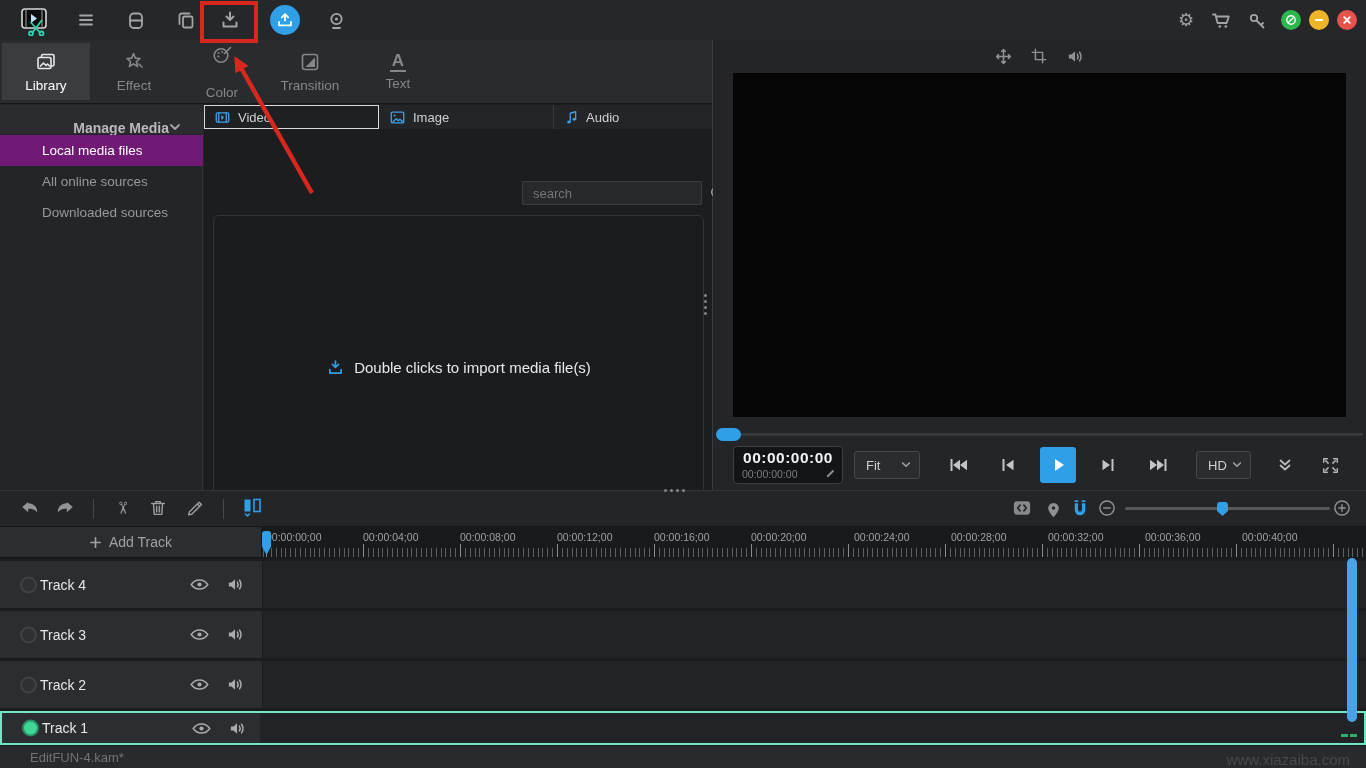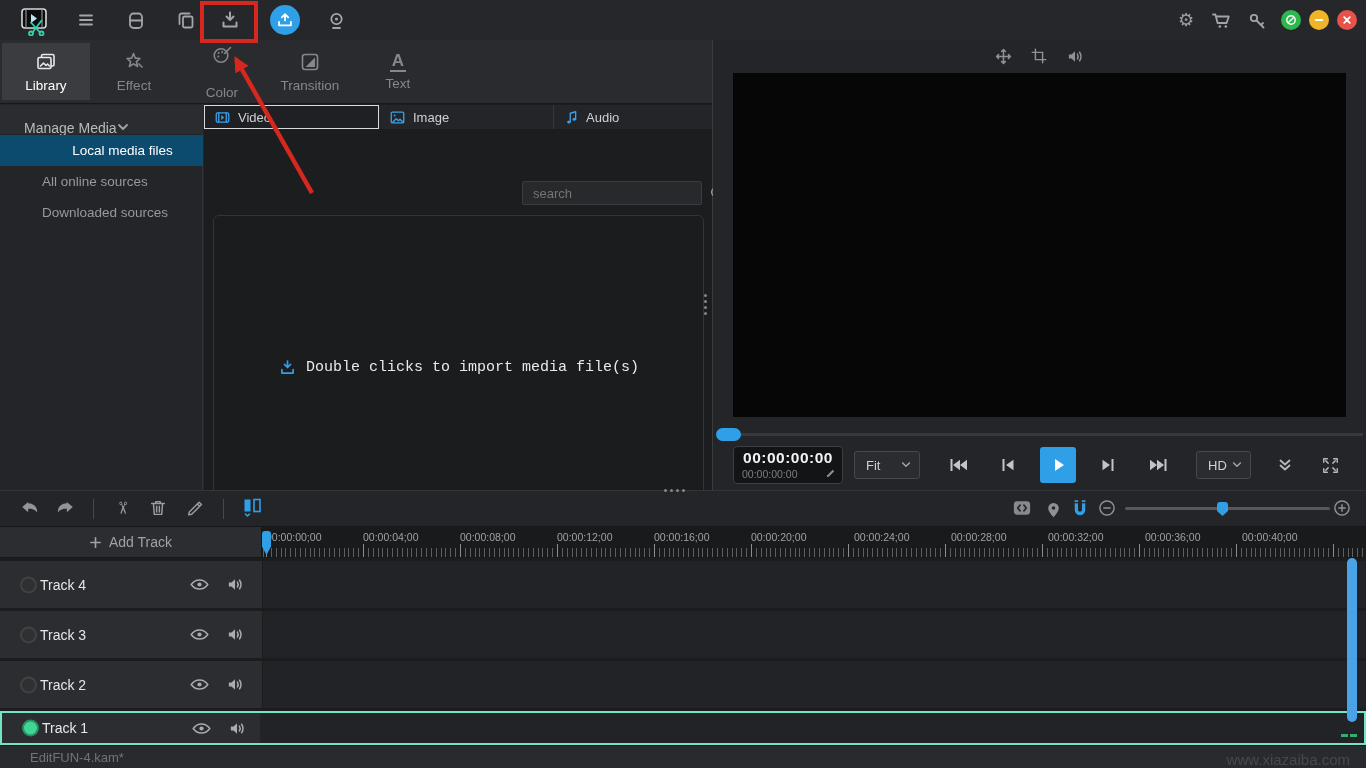--- a/index.html
+++ b/index.html
@@ -14,21 +14,21 @@
   #titlebar{left:0;top:0;width:1366px;height:40px;background:#26272a;}
   .tbtn{width:30px;height:30px;}
   .wbtn{width:20px;height:20px;border-radius:50%;}
   
   #leftpanel{left:0;top:40px;width:713px;height:450px;background:#232528;border-right:1px solid #3a3c3f;box-sizing:border-box;}
   #tabbar{left:0;top:0;width:712px;height:63px;background:#2a2b2e;border-bottom:1px solid #17181a;}
   .tab{width:88px;height:57px;top:3px;display:flex;flex-direction:column;align-items:center;justify-content:center;gap:4px;color:#85878a;font-size:13.5px;}
   .tab.active{background:#3a3c3f;color:#fff;}
   #sidebar{left:0;top:64px;width:203px;height:386px;background:#232528;border-right:1px solid #313336;box-sizing:border-box;}
   .sideitem{width:203px;height:31px;display:flex;align-items:center;font-size:13.5px;color:#97999c;padding-left:42px;box-sizing:border-box;}
-  .sideitem.active{background:#0c4a6e;color:#fff;justify-content:center;}
+  .sideitem.active{background:#701a75;color:#fff;}
   #content{left:204px;top:64px;width:508px;height:386px;background:#1c1d1f;}
   .mtab{height:24px;display:flex;align-items:center;gap:7px;font-size:13px;color:#cfd0d2;padding-left:10px;box-sizing:border-box;border-right:1px solid #36383b;background:#242528;}
   .mtab.active{background:#1f2023;outline:1px solid #d9dadc;outline-offset:-1px;}
   
   #preview{left:713px;top:40px;width:653px;height:450px;background:#232528;}
   .sel{height:28px;background:#2a2c2f;border:1px solid #46484b;border-radius:3px;display:flex;align-items:center;justify-content:space-between;padding:0 8px 0 11px;font-size:13px;color:#cfd0d2;box-sizing:border-box;}
   
   #tltoolbar{left:0;top:490px;width:1366px;height:37px;background:#232528;border-top:1px solid #323437;border-bottom:1px solid #17181a;box-sizing:border-box;}
   .vsep{width:1px;height:20px;background:#46484b;}
   
@@ -171,21 +171,21 @@
           </svg>
         <span>Transition</span>
       </div>
       <div class="abs tab" style="left:354px;">
         <span class="a-icon">A</span>
         <span>Text</span>
       </div>
     </div>
 
     <div id="sidebar" class="abs">
-      <div class="abs" style="left:0;top:1px;width:203px;height:29px;display:flex;align-items:center;justify-content:flex-start;padding:16px 22px 0 24px;box-sizing:border-box;background:#2a2c2f;color:#b9babc;font-size:14px;">
+      <div class="abs" style="left:0;top:1px;width:203px;height:29px;display:flex;align-items:center;justify-content:flex-end;padding:16px 22px 0 24px;box-sizing:border-box;background:#2a2c2f;color:#b9babc;font-size:14px;font-weight:bold;">
         <span>Manage Media</span>
         <svg width="12" height="9" viewBox="0 0 12 9" class="st">
             <path d="M2 2l4 4 4-4"></path>
           </svg>
       </div>
       <div class="sideitem active abs" style="top:31px;">
           <span>Local media files</span>
         </div>
       <div class="sideitem abs" style="top:62px;">
           <span>All online sources</span>
@@ -225,21 +225,21 @@
       <div class="abs" style="left:318px;top:77px;width:180px;height:24px;background:#27292c;border:1px solid #3a3c3f;border-radius:2px;display:flex;align-items:center;box-sizing:border-box;">
         <input style="flex: 1 1 0%; background: transparent; border: none; outline: none; color: rgb(207, 208, 210); font-size: 13px; padding: 0px 0px 0px 10px; font-family: &quot;Liberation Sans&quot;, sans-serif;" placeholder="search">
         <span class="flexc" style="width:24px;height:22px;">
           <svg width="16" height="16" viewBox="0 0 18 18" style="stroke:#9a9c9f;fill:none;stroke-width:1.6;stroke-linecap:round;">
               <circle cx="8" cy="8" r="5"></circle>
               <path d="M11.8 11.8L16 16"></path>
             </svg>
         </span>
       </div>
 
-      <div class="abs" style="left:9px;top:111px;width:489px;height:302px;background:#1b1c1e;border:1px solid #323437;border-radius:6px;display:flex;align-items:center;justify-content:center;gap:9px;font-family:Liberation Mono, monospace;">
+      <div class="abs" style="left:9px;top:111px;width:489px;height:302px;background:#1b1c1e;border:1px solid #323437;border-radius:6px;display:flex;align-items:center;justify-content:center;gap:9px;">
         <svg width="19" height="19" viewBox="0 0 22 22" style="stroke:#2f9fe8;fill:none;stroke-width:2;stroke-linecap:round;stroke-linejoin:round;">
             <path d="M11 3.5v7.5M7.5 7.5l3.5 3.5 3.5-3.5M4.5 13.5v4h13v-4"></path>
           </svg>
         <span style="font-size:15px;color:#e8e9ea;">Double clicks to import media file(s)</span>
       </div>
     </div>
 
     <div class="abs" style="left:704px;top:254px;display:flex;flex-direction:column;gap:3px;">
       <span class="dot"></span>
         <span class="dot"></span>

